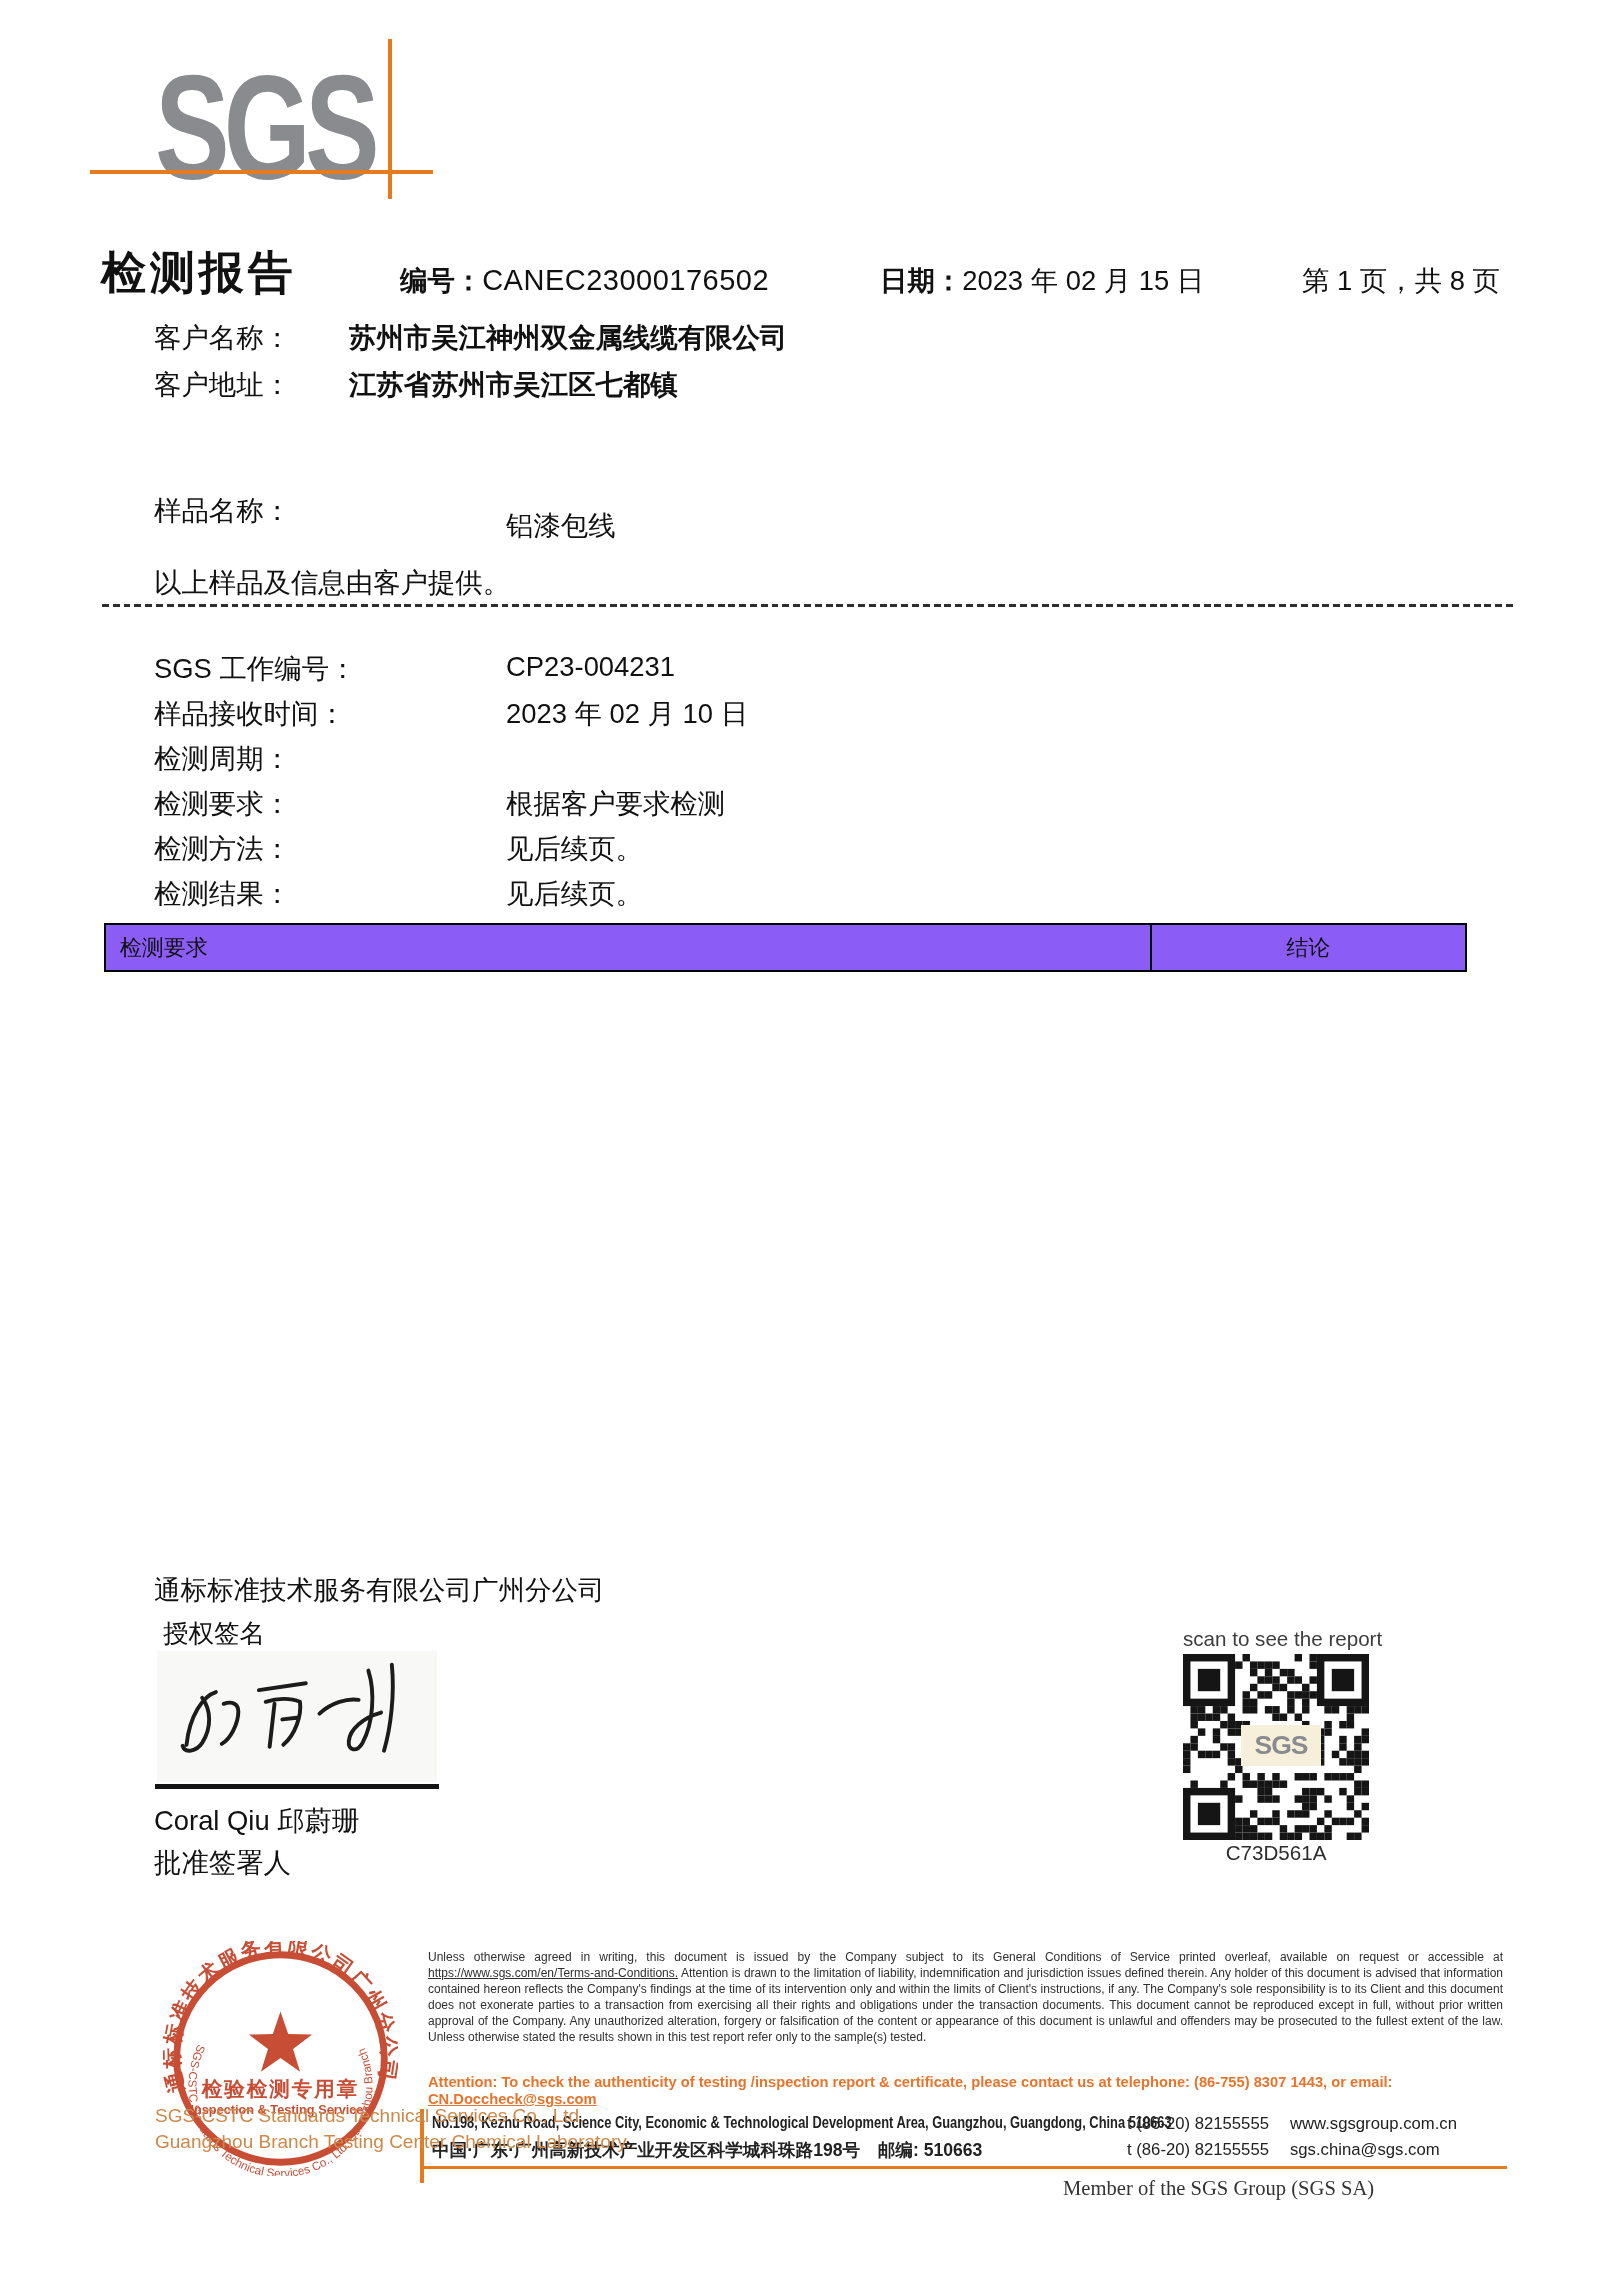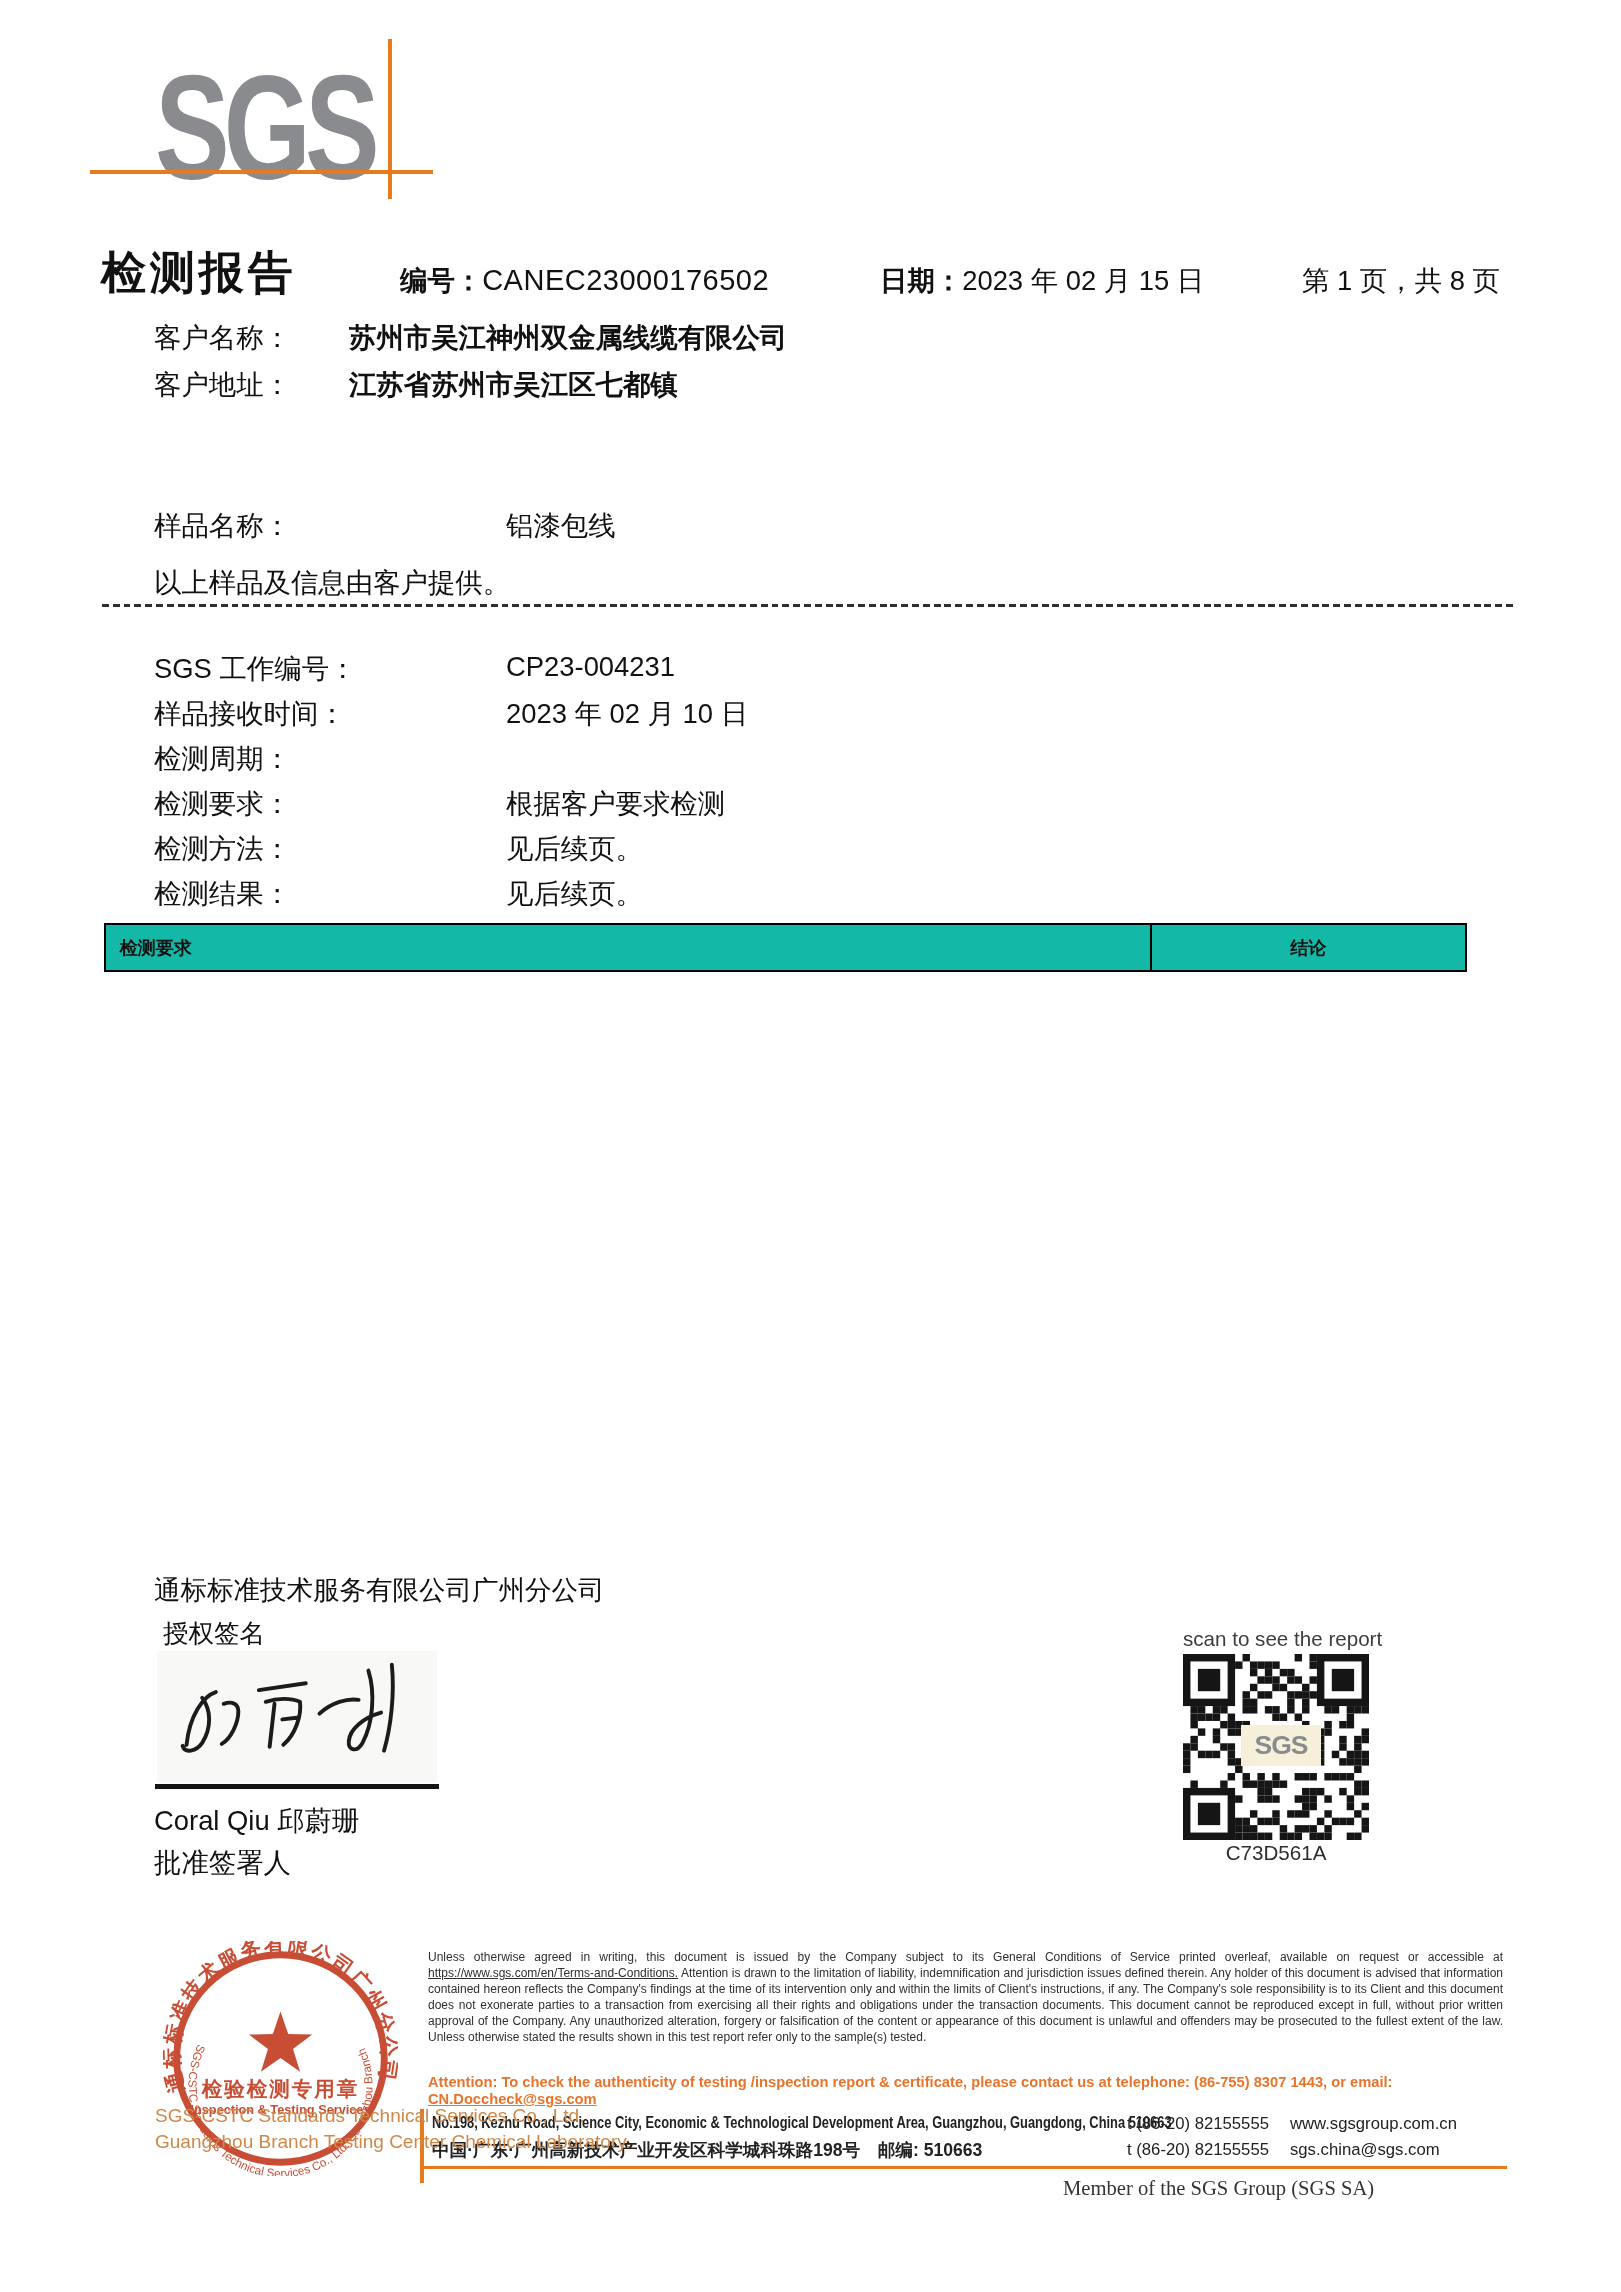--- a/index.html
+++ b/index.html
@@ -26,21 +26,21 @@
   .lbl{position:absolute;left:154px;font-size:27.4px;white-space:nowrap;}
   .val-c{position:absolute;left:349px;font-size:27.4px;white-space:nowrap;font-weight:bold;}
   .val-j{position:absolute;left:506px;font-size:27.4px;white-space:nowrap;}
 
   .dash-line{left:102px;top:604px;width:1415px;height:2.9px;
              background:repeating-linear-gradient(90deg,#2e2e2e 0 6.9px,transparent 6.9px 10.8px);}
 
   
   .rtable{left:104px;top:923px;width:1363px;border:2px solid #000;border-collapse:collapse;}
   .rtable th,.rtable td{border:2px solid #000;vertical-align:middle;}
-  .rtable th{background:#14b8a6;font-size:18px;font-weight:bold;height:43px;}
+  .rtable th{background:#8b5cf6;font-size:22px;font-weight:normal;height:43px;}
   .rtable th.c1{text-align:left;padding-left:13.7px;width:1029px;}
   .rtable td.c1{font-size:26.5px;font-weight:normal;line-height:35px;padding:9.8px 13.7px 13.7px 13.7px;text-align:left;}
   .rtable td.c2{text-align:center;font-size:26.5px;}
 
   
   .sig-company{left:154px;top:1572px;font-size:26.5px;}
   .sig-auth{left:163px;top:1616px;font-size:25.5px;}
   .sig-box{left:157px;top:1651px;width:280px;height:131px;background:#f8f8f6;}
   .sig-rule{left:155px;top:1784px;width:284px;height:4.9px;background:#141414;}
   .signer{left:154px;top:1803px;font-size:27.4px;}
@@ -95,21 +95,21 @@
   <div class="abs hdr doc-date">
     <b>日期：</b><span>2023 年 02 月 15 日</span>
   </div>
   <div class="abs page-info">第 1 页，共 8 页</div>
 
   <div class="lbl" style="top:320px">客户名称：</div>
   <div class="val-c" style="top:320px">苏州市吴江神州双金属线缆有限公司</div>
   <div class="lbl" style="top:367px">客户地址：</div>
   <div class="val-c" style="top:367px">江苏省苏州市吴江区七都镇</div>
 
-  <div class="lbl" style="top:508px">样品名称：</div>
+  <div class="lbl" style="top:493px">样品名称：</div>
   <div class="val-j" style="top:508px">铝漆包线</div>
   <div class="lbl" style="top:565px">以上样品及信息由客户提供。</div>
 
   <div class="abs dash-line"></div>
 
   <div class="lbl" style="top:651px">SGS 工作编号：</div>
   <div class="val-j" style="top:651px">CP23-004231</div>
   <div class="lbl" style="top:696px">样品接收时间：</div>
   <div class="val-j" style="top:696px">2023 年 02 月 10 日</div>
   <div class="lbl" style="top:741px">检测周期：</div>

